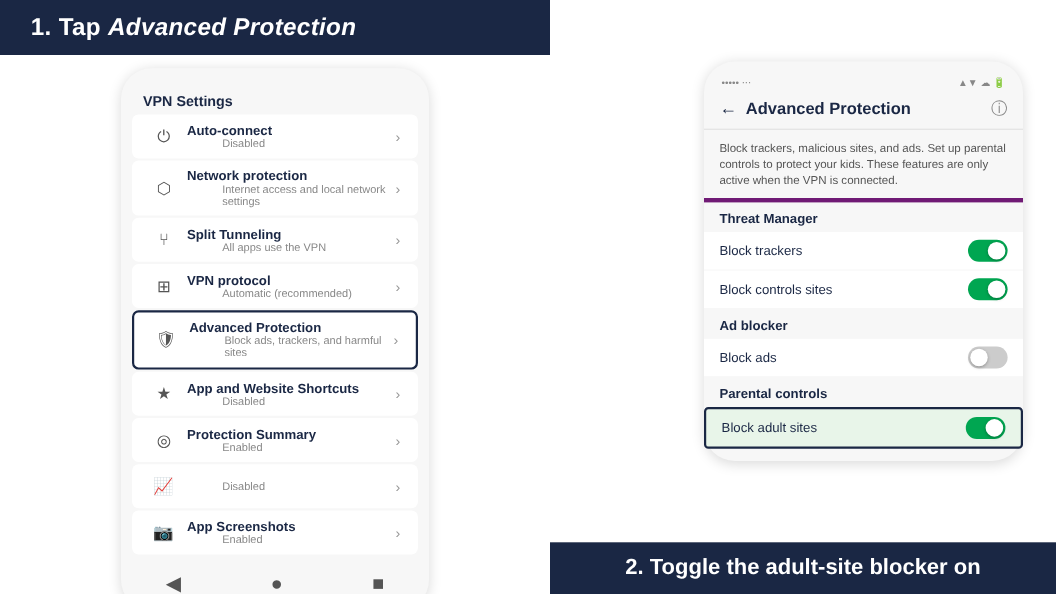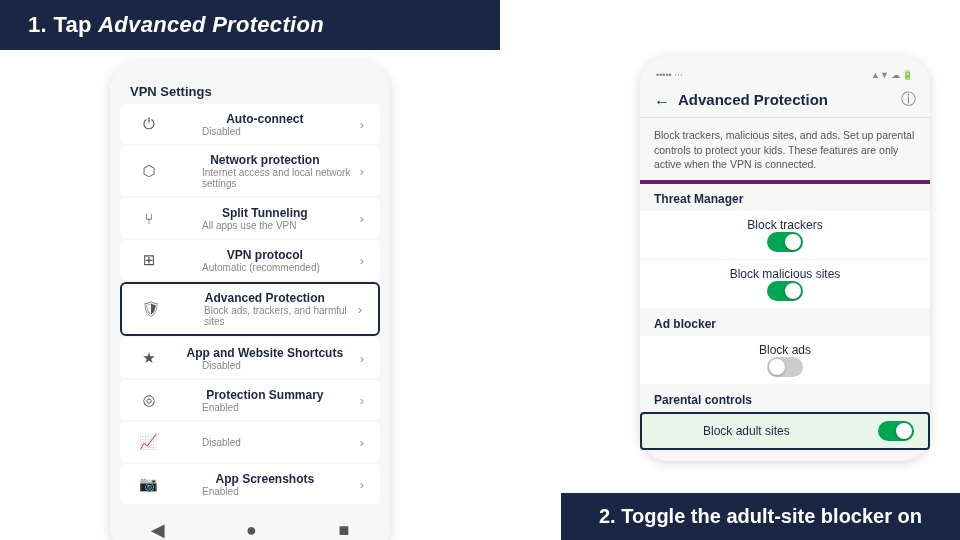--- a/index.html
+++ b/index.html
@@ -97,21 +97,20 @@
 
     .phone-menu-text {
       flex: 1;
       padding-left: 8px;
     }
 
     .phone-menu-title {
       font-size: 12px;
       font-weight: 600;
       color: #1a2744;
-      text-align: center;
     }
 
     .phone-menu-sub {
       font-size: 10px;
       color: #888;
       margin-left: 32px;
     }
 
     .phone-menu-arrow {
       color: #999;
@@ -202,21 +201,20 @@
       color: #1a2744;
       padding: 8px 14px 4px 14px;
     }
 
     .settings-row {
       display: flex;
       align-items: center;
       padding: 7px 14px;
       background: white;
       margin: 1px 0;
-      flex-direction: column;
     }
 
     .settings-row-label {
       flex: 1;
       font-size: 12px;
       color: #1a2744;
     }
 
     .toggle {
       width: 36px;
@@ -258,21 +256,20 @@
       align-items: center;
       padding: 7px 14px;
       background: #e8f5e9;
       margin: 1px 0;
       border: 2px solid #1a2744;
       border-radius: 4px;
     }
 
     .block-adult-row .settings-row-label {
       color: #1a2744;
-      margin-left: 47px;
     }
 
     .step-label-2 {
       background: #1a2744;
       color: white;
       font-size: 20px;
       font-weight: 600;
       padding: 12px 24px;
       margin-top: auto;
       width: 100%;
@@ -407,34 +404,34 @@
       <div class="screen-description">Block trackers, malicious sites, and ads. Set up parental controls to protect your kids. These features are only active when the VPN is connected.</div>
 
       <div class="settings-section-title">Threat Manager</div>
 
       <div class="settings-row">
         <span class="settings-row-label">Block trackers</span>
         <div class="toggle on"></div>
       </div>
 
       <div class="settings-row">
-        <span class="settings-row-label">Block malicious sites</span>
+        <span class="settings-row-label">Block controls sites</span>
         <div class="toggle on"></div>
       </div>
 
       <div class="settings-section-title">Ad blocker</div>
 
       <div class="settings-row">
         <span class="settings-row-label">Block ads</span>
         <div class="toggle off"></div>
       </div>
 
       <div class="settings-section-title">Parental controls</div>
 
       <div class="block-adult-row">
         <span class="settings-row-label">Block adult sites</span>
         <div class="toggle on"></div>
       </div>
     </div>
 
-    <div class="step-label-2" style="width:399px; margin-top:auto;">2. Toggle the adult-site blocker on</div>
+    <div class="step-label-2" style="width:460px; margin-top:auto;">2. Toggle the adult-site blocker on</div>
   </div>
 </div>
 
 </body></html>

